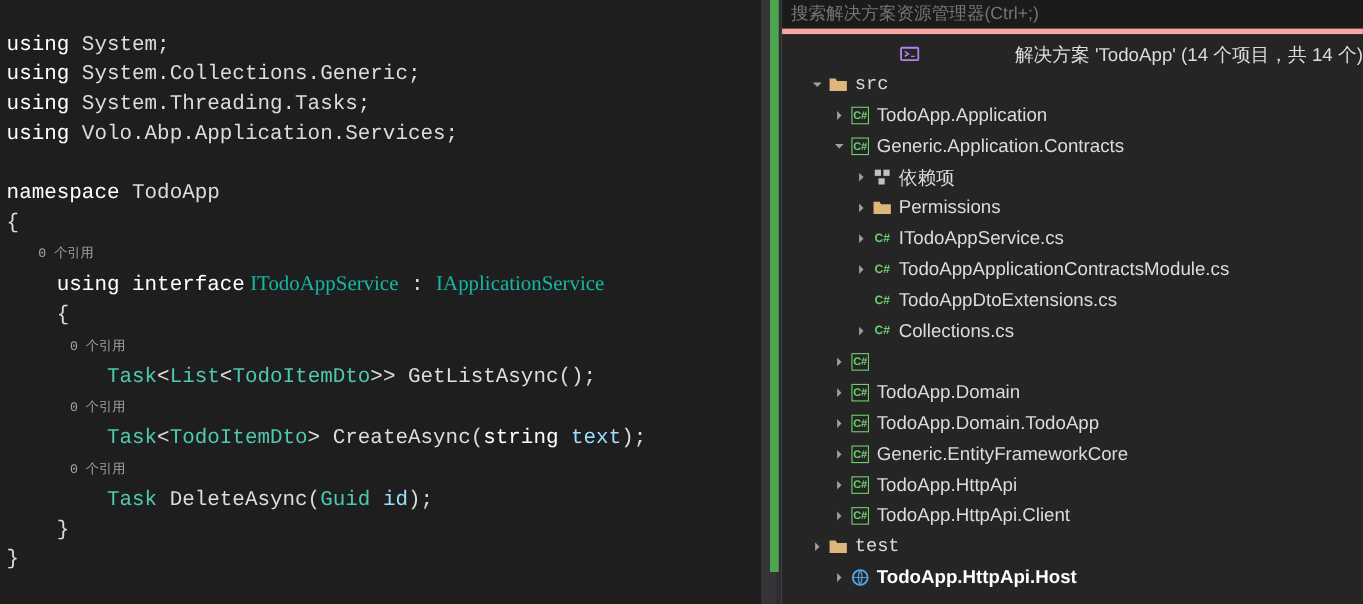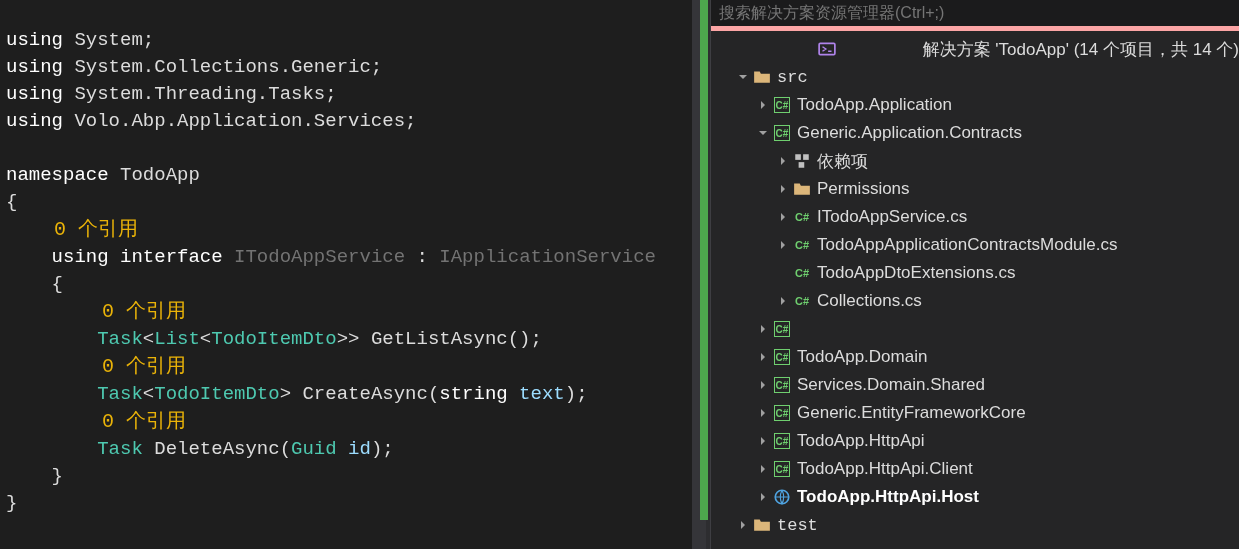--- a/index.html
+++ b/index.html
@@ -2,24 +2,24 @@
 <html><head>
 <meta charset="utf-8">
 <style>
   * { margin: 0; padding: 0; box-sizing: border-box; }
   html, body { width: 1239px; height: 549px; overflow: hidden; background: #1e1e1e; font-family: Consolas, 'Courier New', monospace; }
   .root { display: flex; width: 100%; height: 100%; }
   .editor-pane { width: 710px; height: 100%; background: #1e1e1e; position: relative; }
   .code-area { padding: 0 10px 0 6px; font-size: 19px; line-height: 27px; color: #dcdcdc; white-space: pre; }
   .kw { color: #ffffff; }
   .type { color: #4ec9b0; }
-  .typelight { color: #737373; }
+  .typelight { color: #14b8a6; font-family: Liberation Serif, serif; }
   .param { color: #9cdcfe; }
   .punc { color: #dcdcdc; }
-  .ref-lens { color: #eab308; font-size: 20px; }
+  .ref-lens { color: #a3a3a3; font-size: 12px; }
   .scrollbar { position: absolute; right: 0; top: 0; width: 18px; height: 100%; background: #2d2d30; }
   .scroll-track-hl { position: absolute; right: 2px; top: 0; width: 8px; height: 520px; background: #4da64d; }
   .scroll-thumb { position: absolute; left: 0; top: 0; width: 14px; height: 100%; background: #3e3e42; opacity: 0.5; }
   .explorer-pane { flex: 1; background: #252526; border-left: 1px solid #3e3e42; display: flex; flex-direction: column; font-family: "Segoe UI", Tahoma, sans-serif; }
   .search-row { padding: 4px 8px; background: #1b1b1c; border-bottom: 5px solid #fca5a5; }
   .search-input { width: 100%; background: transparent; border: none; color: #cccccc; font-size: 16px; outline: none; font-family: inherit; }
   .tree { flex: 1; overflow: auto; padding: 4px 0; font-size: 17px; color: #dcdcdc; }
   .node { display: flex; align-items: center; height: 28px; padding-left: 4px; cursor: default; }
   .expander { width: 16px; height: 16px; display: flex; align-items: center; justify-content: center; margin-right: 2px; }
   .expander svg { width: 10px; height: 10px; }
@@ -222,21 +222,21 @@
 
       <div class="node indent2">
         <span class="expander">
             <svg viewBox="0 0 10 10">
               <path d="M3 1 L7 5 L3 9" fill="#a0a0a0"></path>
             </svg>
           </span>
         <span class="icon">
             <span class="cs-icon-box">C#</span>
           </span>
-        <span>Services.Domain.Shared</span>
+        <span>TodoApp.Domain.TodoApp</span>
       </div>
 
       <div class="node indent2">
         <span class="expander">
             <svg viewBox="0 0 10 10">
               <path d="M3 1 L7 5 L3 9" fill="#a0a0a0"></path>
             </svg>
           </span>
         <span class="icon">
             <span class="cs-icon-box">C#</span>
@@ -259,46 +259,46 @@
       <div class="node indent2">
         <span class="expander">
             <svg viewBox="0 0 10 10">
               <path d="M3 1 L7 5 L3 9" fill="#a0a0a0"></path>
             </svg>
           </span>
         <span class="icon">
             <span class="cs-icon-box">C#</span>
           </span>
         <span>TodoApp.HttpApi.Client</span>
+      </div>
+
+      <div class="node indent1">
+        <span class="expander">
+            <svg viewBox="0 0 10 10">
+              <path d="M3 1 L7 5 L3 9" fill="#a0a0a0"></path>
+            </svg>
+          </span>
+        <span class="icon folder-icon">
+            <svg viewBox="0 0 16 16">
+              <path d="M1 3 L6 3 L7 5 L15 5 L15 13 L1 13 Z" fill="#dcb67a"></path>
+            </svg>
+          </span>
+        <span>test</span>
       </div>
 
       <div class="node indent2">
         <span class="expander">
             <svg viewBox="0 0 10 10">
               <path d="M3 1 L7 5 L3 9" fill="#a0a0a0"></path>
             </svg>
           </span>
         <span class="icon web-icon">
             <svg viewBox="0 0 16 16">
               <circle cx="8" cy="8" r="6" fill="none" stroke="#4fa3e0" stroke-width="1.5"></circle>
               <path d="M2 8 L14 8 M8 2 Q11 8 8 14 Q5 8 8 2" fill="none" stroke="#4fa3e0" stroke-width="1"></path>
             </svg>
           </span>
         <span class="bold">TodoApp.HttpApi.Host</span>
-      </div>
-
-      <div class="node indent1">
-        <span class="expander">
-            <svg viewBox="0 0 10 10">
-              <path d="M3 1 L7 5 L3 9" fill="#a0a0a0"></path>
-            </svg>
-          </span>
-        <span class="icon folder-icon">
-            <svg viewBox="0 0 16 16">
-              <path d="M1 3 L6 3 L7 5 L15 5 L15 13 L1 13 Z" fill="#dcb67a"></path>
-            </svg>
-          </span>
-        <span>test</span>
       </div>
 
     </div>
   </div>
 </div>
 
 </body></html>

